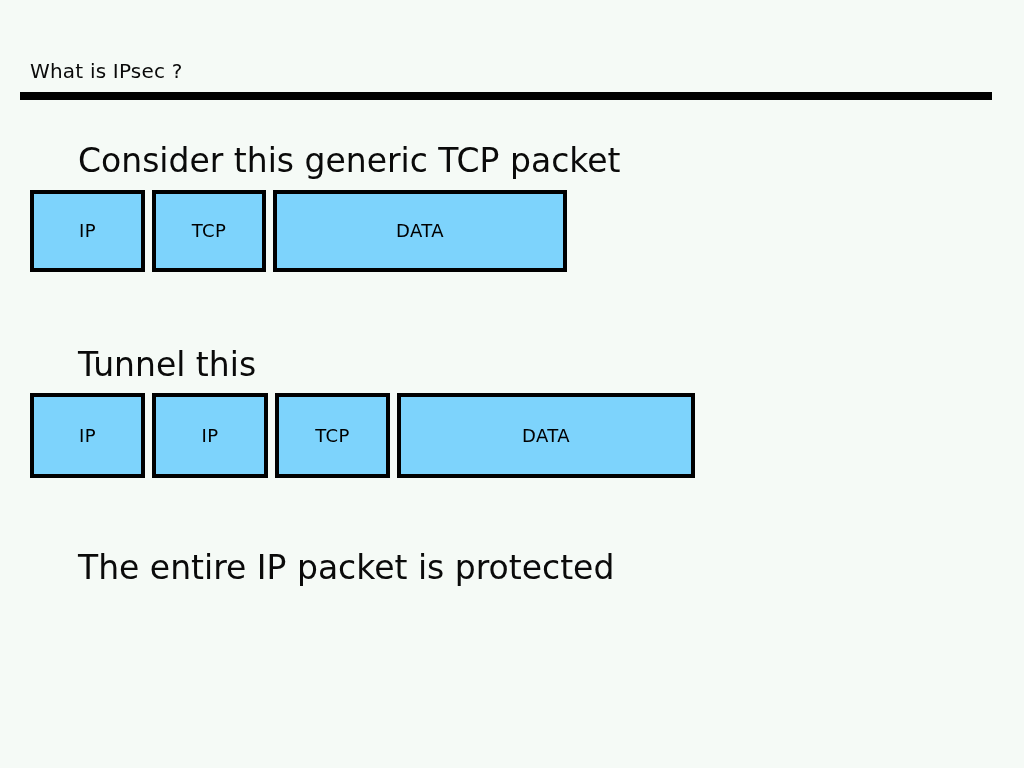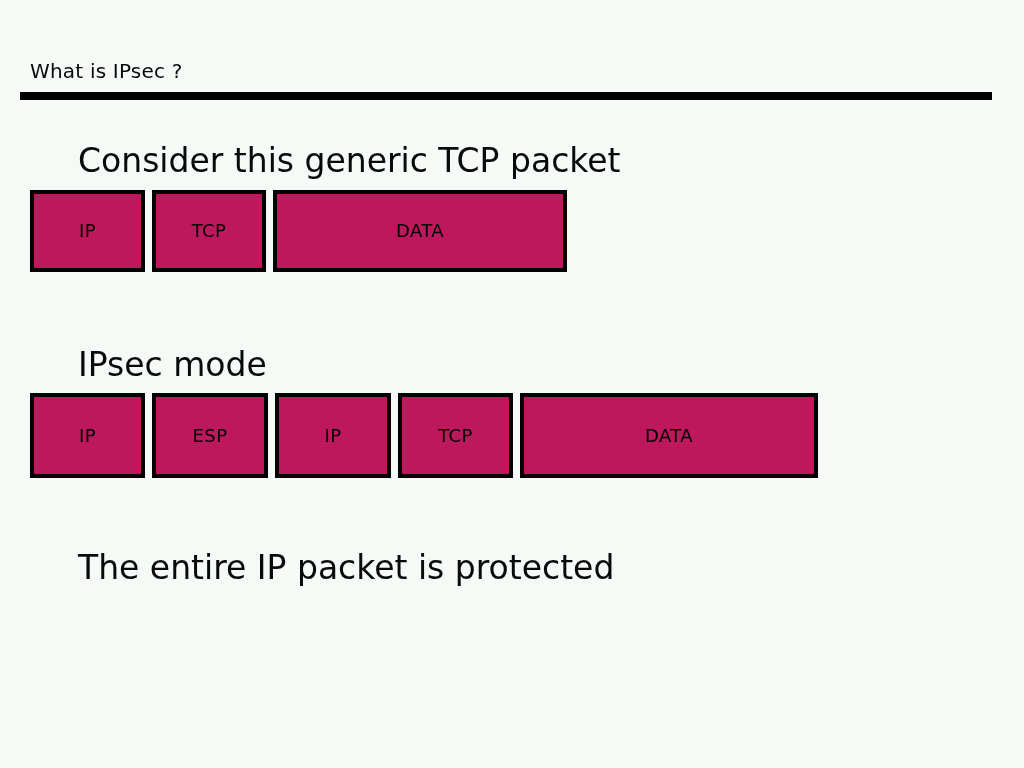--- a/index.html
+++ b/index.html
@@ -59,21 +59,21 @@
     left: 30px;
     display: flex;
     align-items: stretch;
   }
   #packet-row-generic { top: 190px; height: 82px; }
   #packet-row-tunnel  { top: 393px; height: 85px; }
 
   .packet-field {
     box-sizing: border-box;
     border: 4px solid #000000;
-    background: #be185d;
+    background: #7dd3fc;
     display: flex;
     align-items: center;
     justify-content: center;
     margin-right: 7px;
   }
   .packet-field:last-child { margin-right: 12px; }
 
   .packet-field-label {
     font-size: 18px;
     line-height: 20px;
@@ -97,28 +97,25 @@
       <span class="packet-field-label">IP</span>
     </div>
     <div class="packet-field" style="width: 114px;">
       <span class="packet-field-label">TCP</span>
     </div>
     <div class="packet-field" style="width: 294px;">
       <span class="packet-field-label">DATA</span>
     </div>
   </div>
 
-<div class="caption" id="caption-tunnel">IPsec mode</div>
+<div class="caption" id="caption-tunnel">Tunnel this</div>
 
 <div class="packet-row" id="packet-row-tunnel">
     <div class="packet-field" style="width: 115px;">
       <span class="packet-field-label">IP</span>
-    </div>
-    <div class="packet-field" style="width: 116px;">
-      <span class="packet-field-label">ESP</span>
     </div>
     <div class="packet-field" style="width: 116px;">
       <span class="packet-field-label">IP</span>
     </div>
     <div class="packet-field" style="width: 115px;">
       <span class="packet-field-label">TCP</span>
     </div>
     <div class="packet-field" style="width: 298px;">
       <span class="packet-field-label">DATA</span>
     </div>

